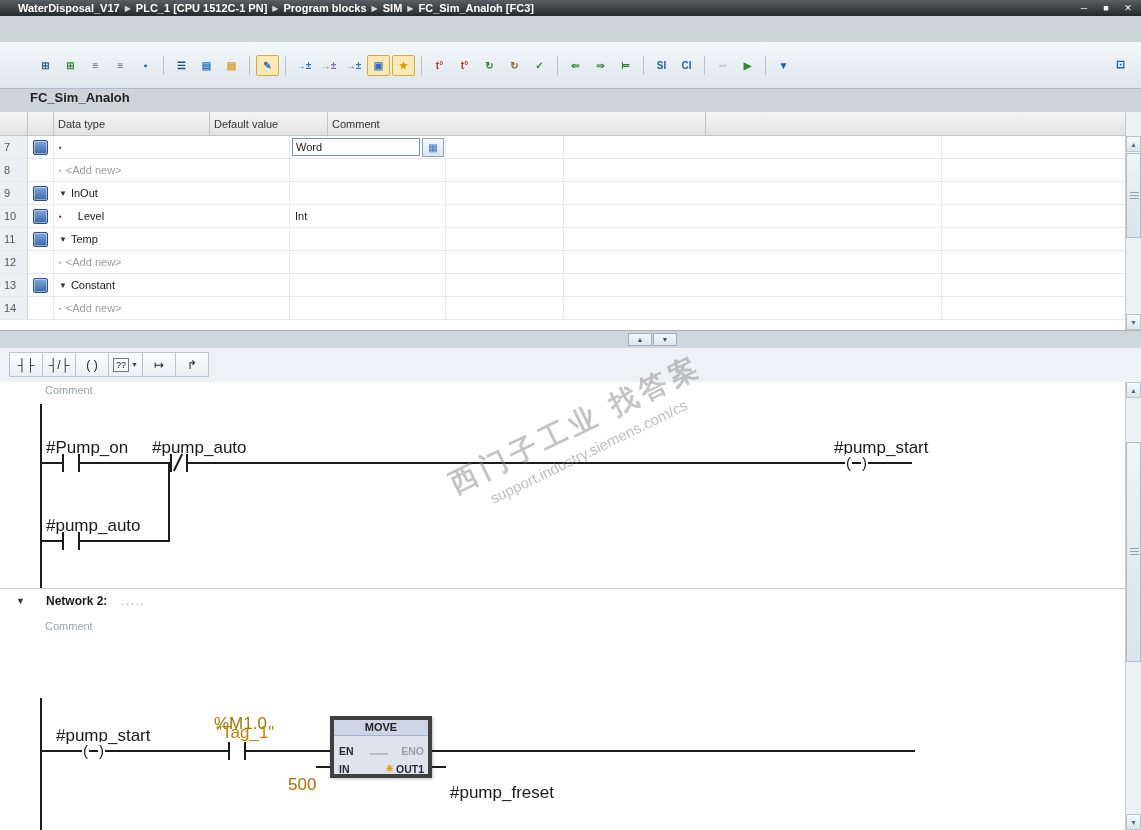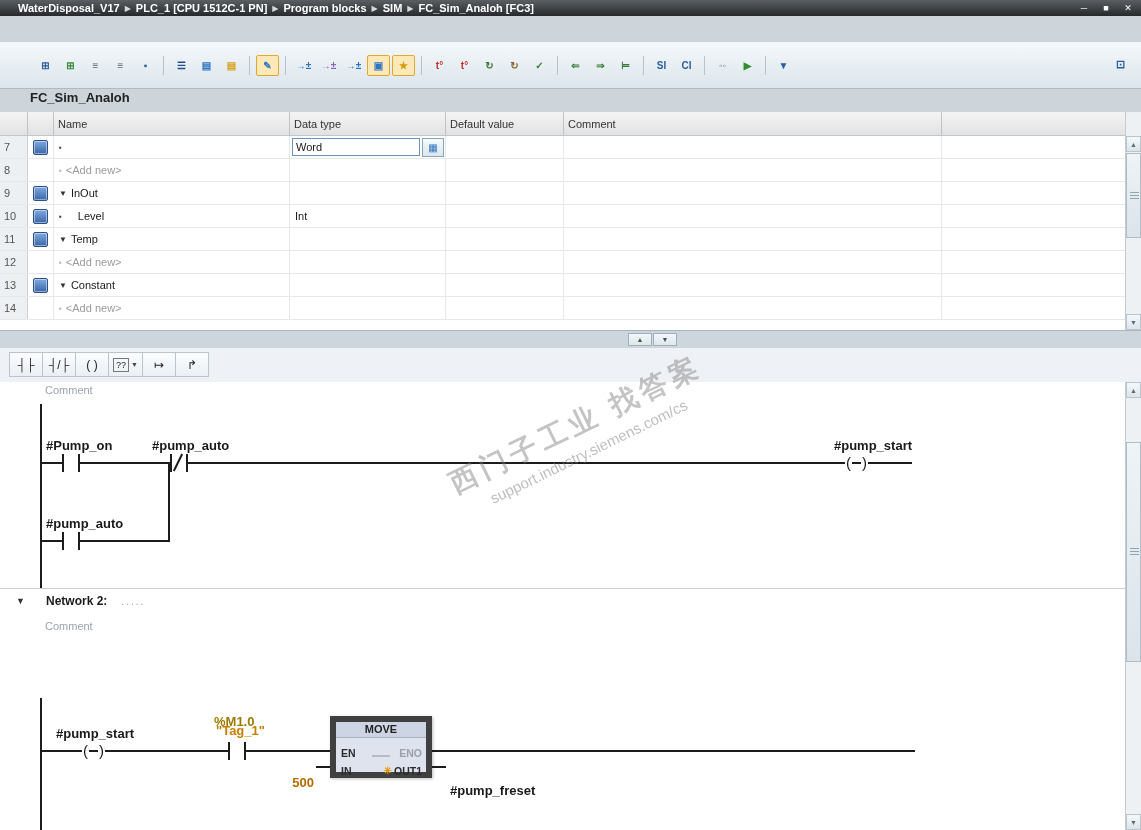--- a/index.html
+++ b/index.html
@@ -84,30 +84,30 @@
   .ladbtn .boxed{border:1px solid #777;font-size:9px;padding:0 2px;line-height:12px;}
 
   
   #ladder{position:absolute;left:0;top:382px;width:1125px;height:448px;background:#fff;overflow:hidden;}
   .hwire{position:absolute;height:2px;background:#1c1c1c;}
   .vwire{position:absolute;width:2px;background:#1c1c1c;}
   .cgap{position:absolute;height:2px;background:#fff;}
   .cbar{position:absolute;width:2px;height:18px;background:#1c1c1c;}
   .slash{position:absolute;width:2px;height:19px;background:#1c1c1c;transform:rotate(26deg);}
   .paren{position:absolute;font-size:15px;line-height:18px;background:#fff;padding:0 1px;color:#1c1c1c;}
-  .oplabel{position:absolute;font-size:13px;color:#1a1a1a;white-space:nowrap;font-weight:bold;}
+  .oplabel{position:absolute;font-size:17px;color:#1a1a1a;white-space:nowrap;}
   .comment-ph{position:absolute;font-size:11px;color:#9aa4ad;}
   #n2header{position:absolute;left:0;top:206px;width:1125px;height:24px;background:#fff;
     border-top:1px solid #c8cdd2;display:flex;align-items:center;}
   #n2header .exp{font-size:9px;color:#333;margin-left:16px;width:30px;}
   #n2header .ttl{font-weight:bold;font-size:12px;}
   #n2header .dots{color:#999;margin-left:14px;letter-spacing:2px;font-size:10px;}
   .addr{color:#9c7a00;} .tagname{color:#c87e00;} .constval{color:#b86a00;}
   #movebox{position:absolute;left:330px;top:334px;width:102px;height:62px;box-sizing:border-box;
-    background:#dfe3ee;border:6px solid #404040;box-shadow:1px 1px 3px rgba(0,0,0,.25);}
+    background:#dfe3ee;border:4px solid #404040;box-shadow:1px 1px 3px rgba(0,0,0,.25);}
   #movetitle{height:15px;line-height:15px;text-align:center;font-weight:bold;font-size:11px;
     background:#cdd4e4;border-bottom:1px solid #a9b1c6;color:#222;}
   .pin{position:absolute;font-size:10.5px;font-weight:bold;color:#2a2a2a;}
   .pin.gray{color:#9aa1ab;}
   #enodash{position:absolute;left:36px;top:33px;width:18px;height:2px;background:#b6bcc6;}
   .convicon{position:absolute;color:#e59700;font-size:10px;font-weight:bold;}
 
   
   #watermark{position:absolute;left:335px;top:405px;width:490px;transform:rotate(-26deg);
     text-align:center;z-index:40;pointer-events:none;}
@@ -178,21 +178,20 @@
       </div>
   </div>
   <div id="tb-right" class="abs" style="top:55px;">⊡</div>
 
   <div id="blocktitle">FC_Sim_Analoh</div>
 
   <div id="ifacetable">
     <div class="thead">
       <div class="th w-num"></div>
       <div class="th w-ico"></div>
-      <div class="th w-nm">Name</div>
       <div class="th w-dt">Data type</div>
       <div class="th w-dv">Default value</div>
       <div class="th w-cm">Comment</div>
       <div class="th w-ex" style="border-right:none;"></div>
     </div>
     <div id="table-rows">
         <div class="trow">
           <div class="tc num w-num">7</div>
           <div class="tc ico w-ico">
             <span class="varicon"></span>

